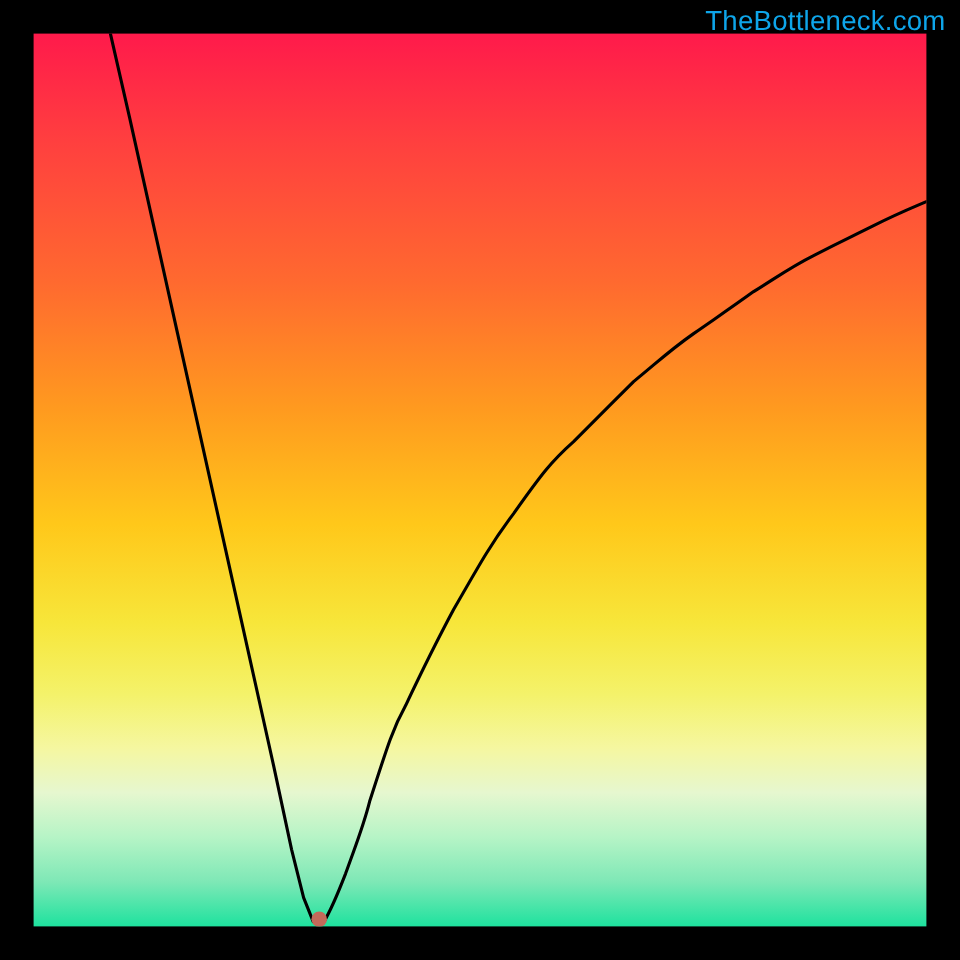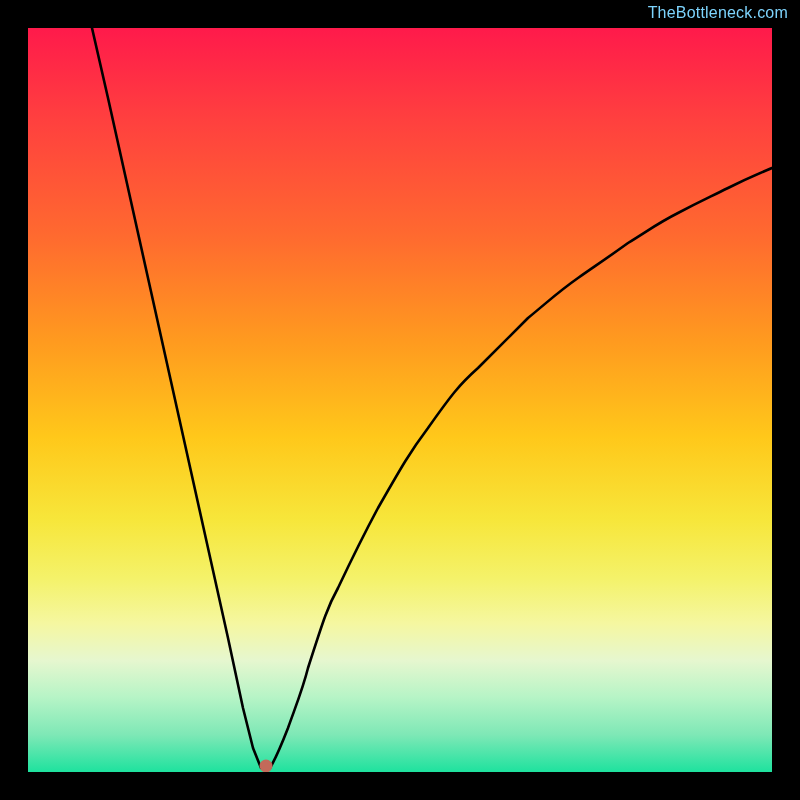--- a/index.html
+++ b/index.html
@@ -14,22 +14,22 @@
   .frame {
     position: relative;
     width: 800px;
     height: 800px;
     background: #000;
   }
   .watermark {
     position: absolute;
     top: 4px;
     right: 12px;
-    color: #7dd3fc;
-    font-size: 16px;
+    color: #0ea5e9;
+    font-size: 23px;
     font-weight: 400;
     letter-spacing: 0.2px;
     user-select: none;
   }
   .plot-area {
     position: absolute;
     left: 28px;
     top: 28px;
     width: 744px;
     height: 744px;

